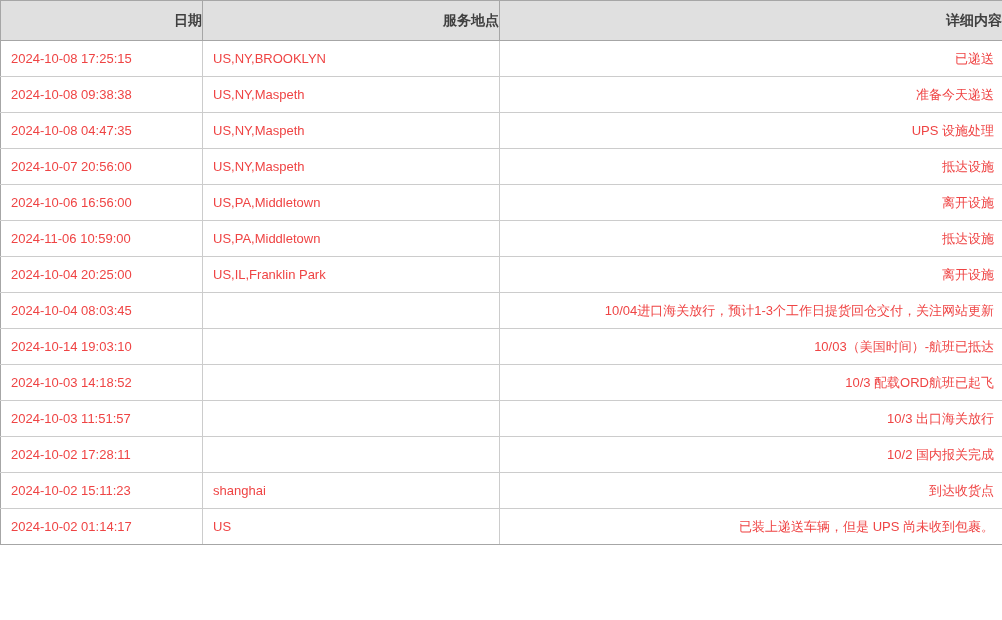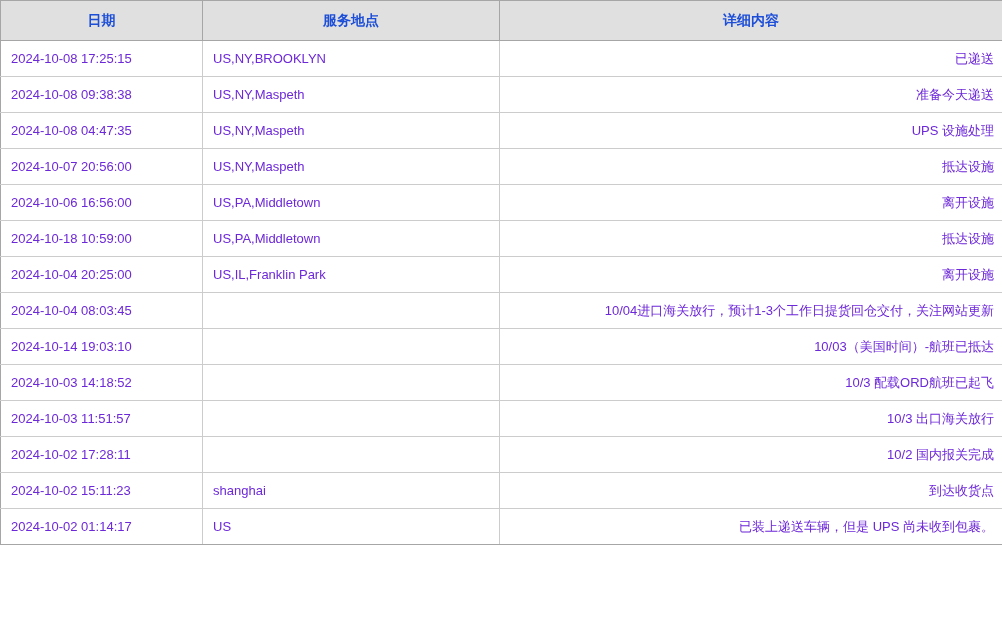--- a/index.html
+++ b/index.html
@@ -14,30 +14,30 @@
     table-layout: fixed;
     background: #ffffff;
   }
   table.tracking-table col.col-date { width: 202px; }
   table.tracking-table col.col-location { width: 297px; }
   table.tracking-table col.col-detail { width: 503px; }
 
   table.tracking-table th {
     height: 40px;
     background: #e0e0e0;
-    color: #1d4ed8;
+    color: #404040;
     font-size: 14px;
     font-weight: bold;
-    text-align: center;
+    text-align: right;
     vertical-align: middle;
     border: 1px solid #a6a6a6;
   }
   table.tracking-table td {
     height: 36px;
-    color: #6d28d9;
+    color: #ef4444;
     font-size: 13px;
     text-align: left;
     vertical-align: middle;
     padding: 0 8px 0 10px;
     border: 1px solid #cccccc;
     overflow: hidden;
     white-space: nowrap;
   }
   
   table.tracking-table td:first-child { border-left-color: #a6a6a6; }
@@ -80,21 +80,21 @@
         <td>2024-10-07 20:56:00</td>
         <td>US,NY,Maspeth</td>
         <td>抵达设施</td>
       </tr>
       <tr>
         <td>2024-10-06 16:56:00</td>
         <td>US,PA,Middletown</td>
         <td>离开设施</td>
       </tr>
       <tr>
-        <td>2024-10-18 10:59:00</td>
+        <td>2024-11-06 10:59:00</td>
         <td>US,PA,Middletown</td>
         <td>抵达设施</td>
       </tr>
       <tr>
         <td>2024-10-04 20:25:00</td>
         <td>US,IL,Franklin Park</td>
         <td>离开设施</td>
       </tr>
       <tr>
         <td>2024-10-04 08:03:45</td>

